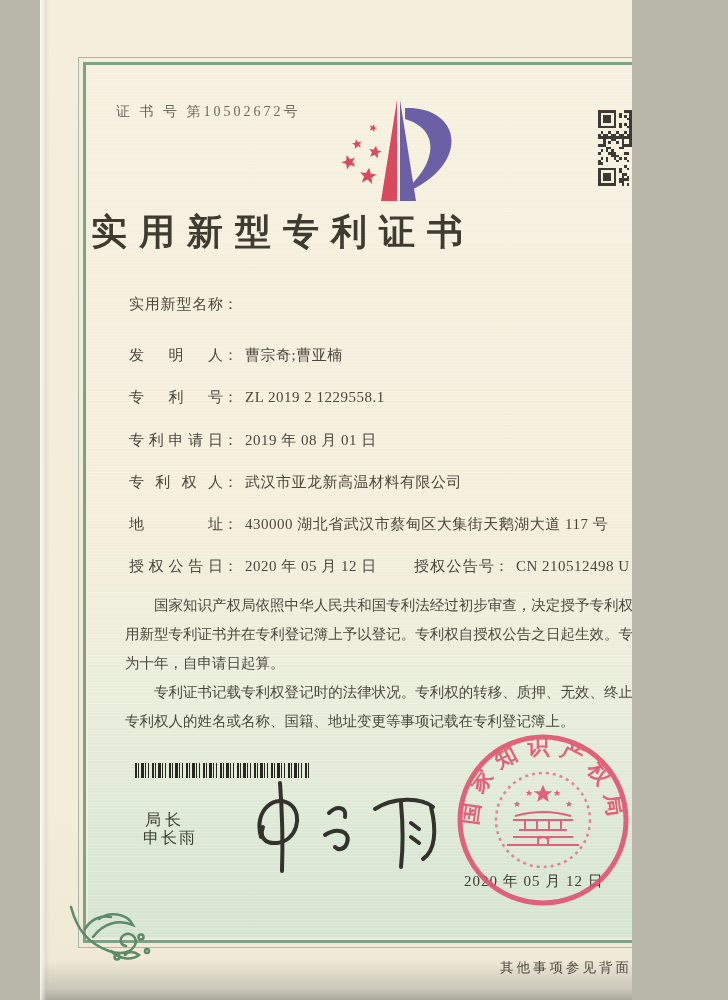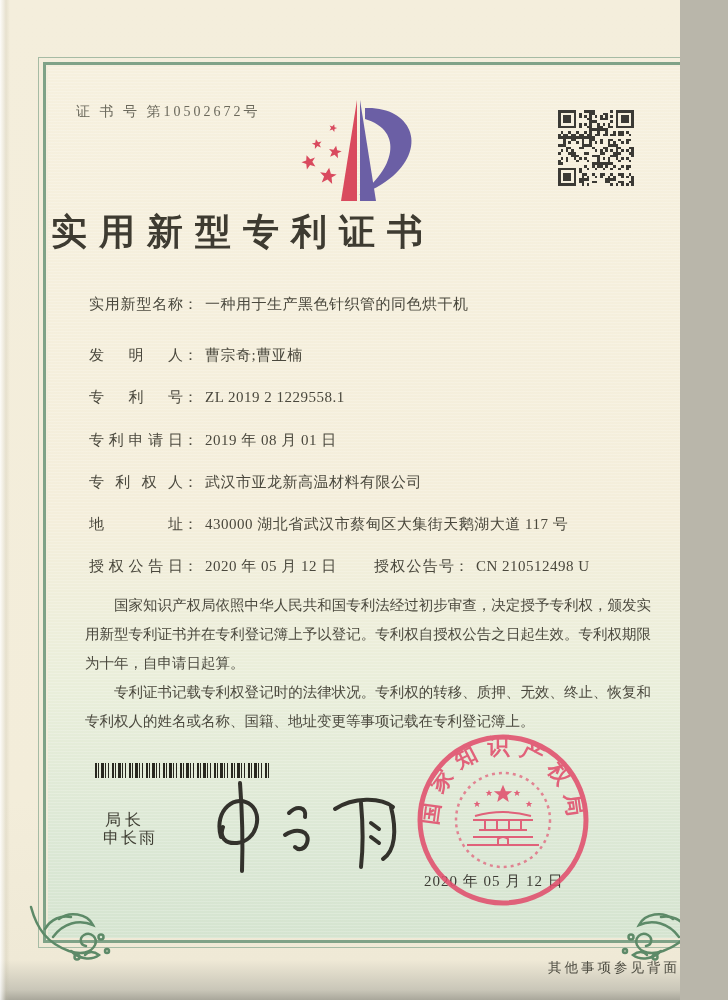--- a/index.html
+++ b/index.html
@@ -1,18 +1,18 @@
 <!DOCTYPE html>
 <html><head>
 <meta charset="utf-8">
 <style>
   html,body{margin:0;padding:0;}
   body{width:728px;height:1000px;background:#b9b6aa;font-family:"Liberation Serif","DejaVu Serif",serif;}
-  .page{position:relative;width:680px;height:1000px;overflow:hidden;
-        background:linear-gradient(180deg,#f4eedc 0%,#f3edda 80%,#efe9d6 96%,#c9c6b8 99%,#a9a79b 100%);}
+  .page{position:relative;width:592px;height:1000px;overflow:hidden;
+        background:linear-gradient(180deg,#f4eedc 0%,#f3edda 80%,#efe9d6 96%,#c9c6b8 99%,#a9a79b 100%);margin-left:40px;}
   .page::after{content:"";position:absolute;left:0;top:0;width:10px;height:100%;
         background:linear-gradient(90deg,rgba(255,255,255,.8),rgba(190,185,165,.25) 60%,transparent);pointer-events:none;}
 
   
   .frame{position:absolute;left:38px;top:57px;width:654px;height:889px;border:1px solid #a6bba4;}
   .frame-band{position:absolute;inset:4px;border:3px solid #7fa287;}
   .frame-content{position:absolute;inset:9px;
         background:linear-gradient(180deg,#f6f0de 0%,#f4eedb 52%,#e9eeda 72%,#dce8d5 88%,#d5e4d0 100%);}
   .frame-content::after{content:"";position:absolute;inset:0;
         background:repeating-linear-gradient(0deg,rgba(255,255,255,.18) 0 1px,transparent 1px 3px);pointer-events:none;}
@@ -473,21 +473,20 @@
           <rect x="28" y="28" width="1" height="1"></rect>
         </svg>
     </div>
 
     <div class="title">实用新型专利证书</div>
 
     <div class="fields">
       <div class="frow" style="top:0">
         <span class="flabel">实用新型名称</span>
           <span>：</span>
-        <span class="fvalue">一种用于生产黑色针织管的同色烘干机</span>
       </div>
       <div class="frow" style="top:51px">
         <span class="flabel">发明人</span>
           <span>：</span>
         <span class="fvalue">曹宗奇;曹亚楠</span>
       </div>
       <div class="frow" style="top:93px">
         <span class="flabel">专利号</span>
           <span>：</span>
         <span class="fvalue">ZL 2019 2 1229558.1</span>

